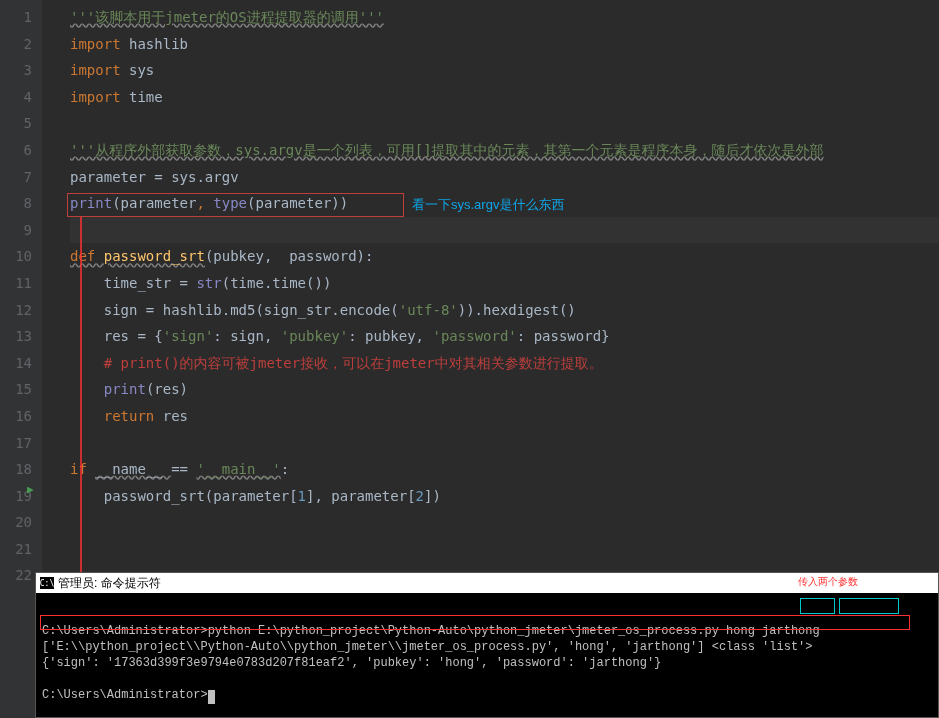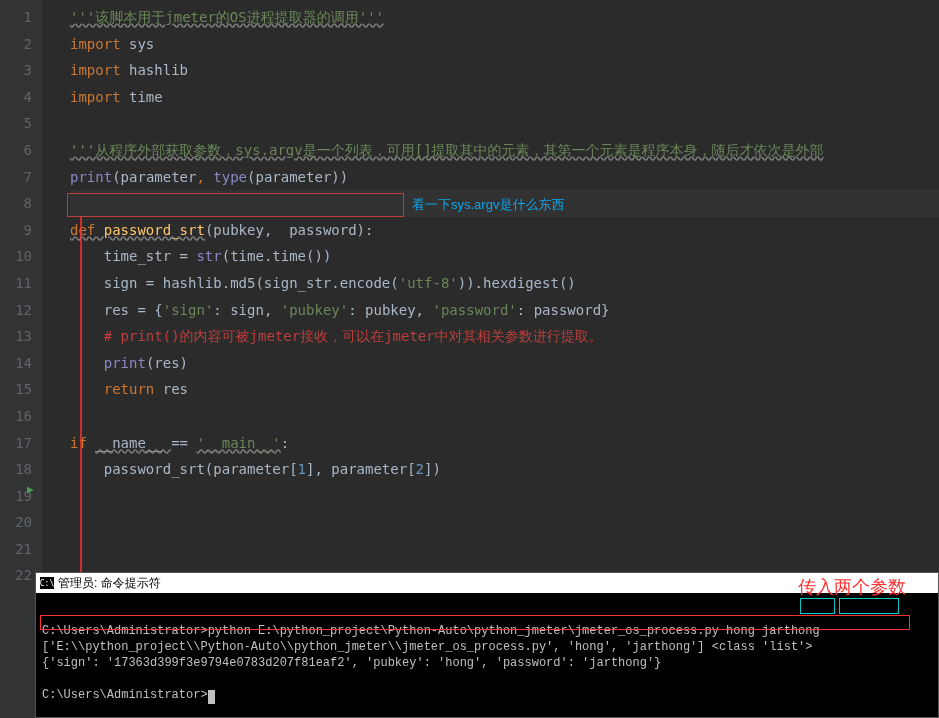--- a/index.html
+++ b/index.html
@@ -134,21 +134,21 @@
 }
 .term-annotation-cyan {
   position: absolute;
   border: 1px solid #00c8c8;
   pointer-events: none;
 }
 .term-annotation-red-text {
   position: absolute;
   color: #ff3030;
   font-family: SimSun, Arial;
-  font-size: 18px;
+  font-size: 10px;
 }
 .term-box-red {
   position: absolute;
   border: 1px solid #ff3030;
   pointer-events: none;
 }
 .cursor {
   display: inline-block;
   width: 7px;
   height: 14px;
@@ -183,25 +183,26 @@
     <div>18</div>
     <div>19</div>
     <div>20</div>
     <div>21</div>
     <div>22</div>
   </div>
   <span class="run-marker">▶</span>
 
   <div class="code-area">
     <div class="line"><span class="str underwave">'''该脚本用于jmeter的OS进程提取器的调用'''</span></div>
+    <div class="line"><span class="kw">import</span><span> hashlib</span></div>
     <div class="line"><span class="kw">import</span><span> sys</span></div>
-    <div class="line"><span class="kw">import</span><span> hashlib</span></div>
     <div class="line"><span class="kw">import</span><span> time</span></div>
     <div class="line"></div>
     <div class="line"><span class="str underwave">'''从程序外部获取参数，sys.argv是一个列表，可用[]提取其中的元素，其第一个元素是程序本身，随后才依次是外部</span></div>
+    <div class="line"><span>parameter </span><span>= </span><span>sys.argv</span></div>
     <div class="line"><span class="builtin">print</span><span>(</span><span>parameter</span><span class="kw">, </span><span class="builtin">type</span><span>(</span><span>parameter</span><span>))</span></div>
     <div class="line current-line"></div>
     <div class="line"><span class="kw underwave">def </span><span class="fn underwave">password_srt</span><span>(pubkey,  password):</span></div>
     <div class="line"><span>    time_str </span><span>= </span><span class="builtin">str</span><span>(</span><span>time.time</span><span>())</span></div>
     <div class="line"><span>    sign </span><span>= </span><span>hashlib.md5(sign_str.encode(</span><span class="str">'utf-8'</span><span>)).hexdigest()</span></div>
     <div class="line"><span>    res </span><span>= </span><span>{</span><span class="str">'sign'</span><span>: sign, </span><span class="str">'pubkey'</span><span>: pubkey, </span><span class="str">'password'</span><span>: password</span><span>}</span></div>
     <div class="line"><span class="comment-red">    # print()的内容可被jmeter接收，可以在jmeter中对其相关参数进行提取。</span></div>
     <div class="line"><span>    </span><span class="builtin">print</span><span>(res)</span></div>
     <div class="line"><span>    </span><span class="kw">return </span><span>res</span></div>
     <div class="line"></div>

